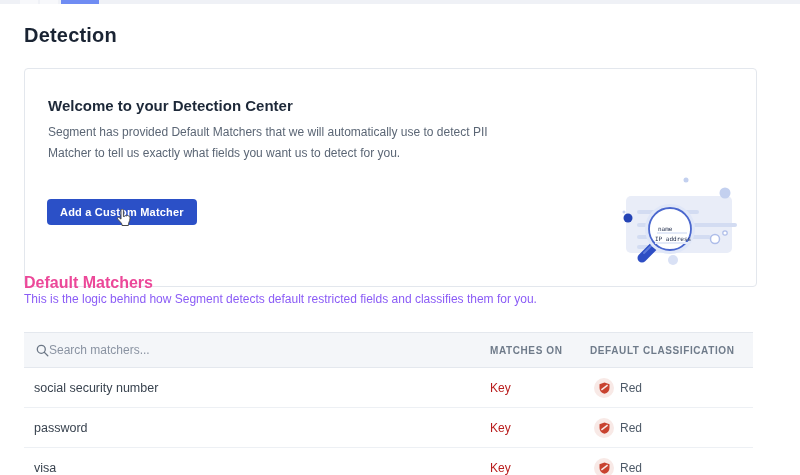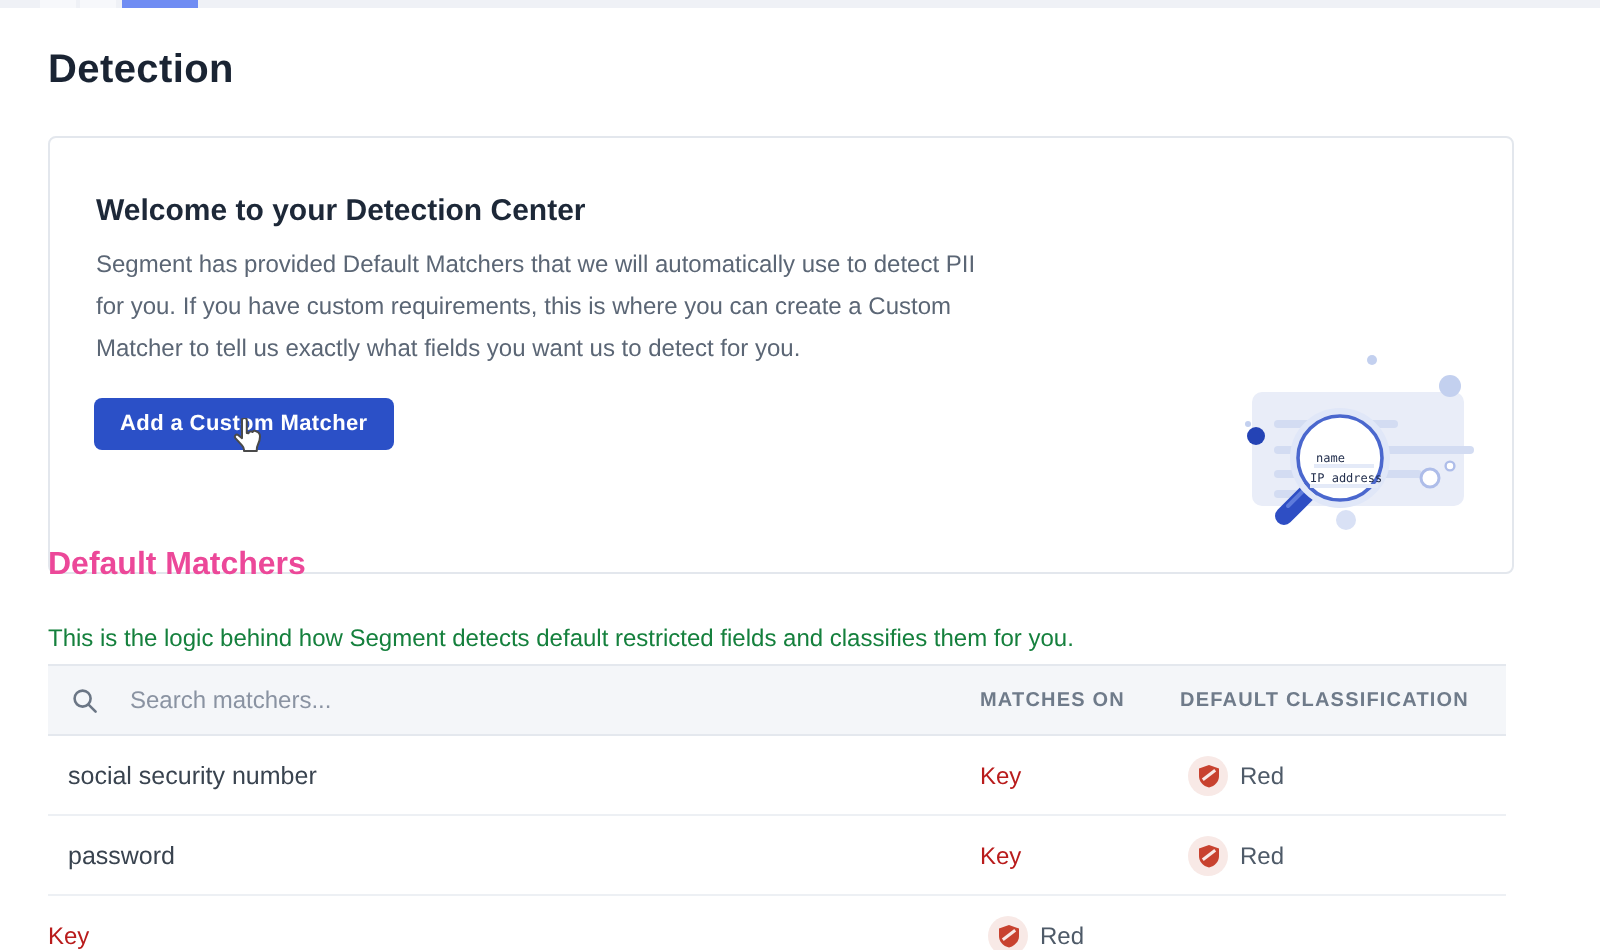--- a/index.html
+++ b/index.html
@@ -27,26 +27,26 @@
   .add-btn { position:absolute; left:22px; top:130px; height:26px; padding:0 13px;
              background:#2B50C7; color:#fff; font-size:11px; font-weight:700; letter-spacing:.2px;
              border:none; border-radius:4px; font-family:inherit; cursor:pointer; }
   .cursor { position:absolute; left:116px; top:209px; z-index:10; }
 
   .illo { position:absolute; left:570px; top:88px; width:170px; height:125px; }
   .illo text { font-family:"DejaVu Sans Mono", monospace; font-size:6px; fill:#25314F; }
 
   
   .dm-heading { position:absolute; left:24px; top:274px; font-size:16px; font-weight:700; color:#ec4899; }
-  .dm-desc { position:absolute; left:24px; top:312px; font-size:12px; color:#15803d; }
+  .dm-desc { position:absolute; left:24px; top:292px; font-size:12px; color:#8b5cf6; }
 
   .table { position:absolute; left:24px; top:332px; width:729px; }
   .thead, .row { display:grid; grid-template-columns:466px 100px 1fr; align-items:center; }
   .thead { height:36px; background:#F4F6F9; border-top:1px solid #E4E8EE; border-bottom:1px solid #E4E8EE; }
-  .search-cell { display:flex; align-items:center; gap:16px; padding-left:12px; }
+  .search-cell { display:flex; align-items:center; gap:0; padding-left:12px; }
   .search-input { border:none; background:transparent; outline:none; width:320px;
                   font-size:12px; color:#33404F; font-family:inherit; }
   .search-input::placeholder { color:#8A93A2; }
   .col-h { font-size:10px; font-weight:700; color:#6F7B8A; letter-spacing:.6px; }
   .row { height:40px; border-bottom:1px solid #EDF0F4; background:#fff; }
   .row-name { padding-left:10px; font-size:12.5px; color:#39434F; }
   .row-key { font-size:12px; color:#b91c1c; }
   .class-cell { display:flex; align-items:center; gap:6px; padding-left:4px; }
   .badge { width:20px; height:20px; border-radius:50%; background:#F8E9E6;
            display:flex; align-items:center; justify-content:center; }
@@ -60,21 +60,20 @@
   <div class="tab-seg s2"></div>
   <div class="tab-active"></div>
 </div>
 
 <h1 class="page-title">Detection</h1>
 
 <div class="card">
   <div class="card-title">Welcome to your Detection Center</div>
   <div class="card-body">
     <div>Segment has provided Default Matchers that we will automatically use to detect PII</div>
-    <div>for you. If you have custom requirements, this is where you can create a Custom</div>
     <div>Matcher to tell us exactly what fields you want us to detect for you.</div>
   </div>
   <button class="add-btn">Add a Custom Matcher</button>
 
   <svg class="illo" viewBox="0 0 170 125">
 
     <rect x="31" y="39" width="106" height="57" rx="5" fill="#E9EDF8"></rect>
 
     <rect x="42" y="53" width="62" height="4" rx="2" fill="#D3DCF2"></rect>
     <rect x="42" y="66" width="100" height="4" rx="2" fill="#D3DCF2"></rect>
@@ -143,20 +142,21 @@
         <svg width="11" height="12" viewBox="0 0 11 12">
           <path d="M5.5 .5 L10.5 2.3 V6 C10.5 8.8 8.5 11 5.5 11.8 C2.5 11 .5 8.8 .5 6 V2.3 Z" fill="#C8422F"></path>
           <line x1="2.4" y1="7.9" x2="8.6" y2="3.1" stroke="#F8E9E6" stroke-width="1.5"></line>
         </svg>
       </span>
       <span class="class-label">Red</span>
     </div>
   </div>
 
   <div class="row">
+    <div class="row-name">visa</div>
     <div class="row-key">Key</div>
     <div class="class-cell">
       <span class="badge">
         <svg width="11" height="12" viewBox="0 0 11 12">
           <path d="M5.5 .5 L10.5 2.3 V6 C10.5 8.8 8.5 11 5.5 11.8 C2.5 11 .5 8.8 .5 6 V2.3 Z" fill="#C8422F"></path>
           <line x1="2.4" y1="7.9" x2="8.6" y2="3.1" stroke="#F8E9E6" stroke-width="1.5"></line>
         </svg>
       </span>
       <span class="class-label">Red</span>
     </div>

